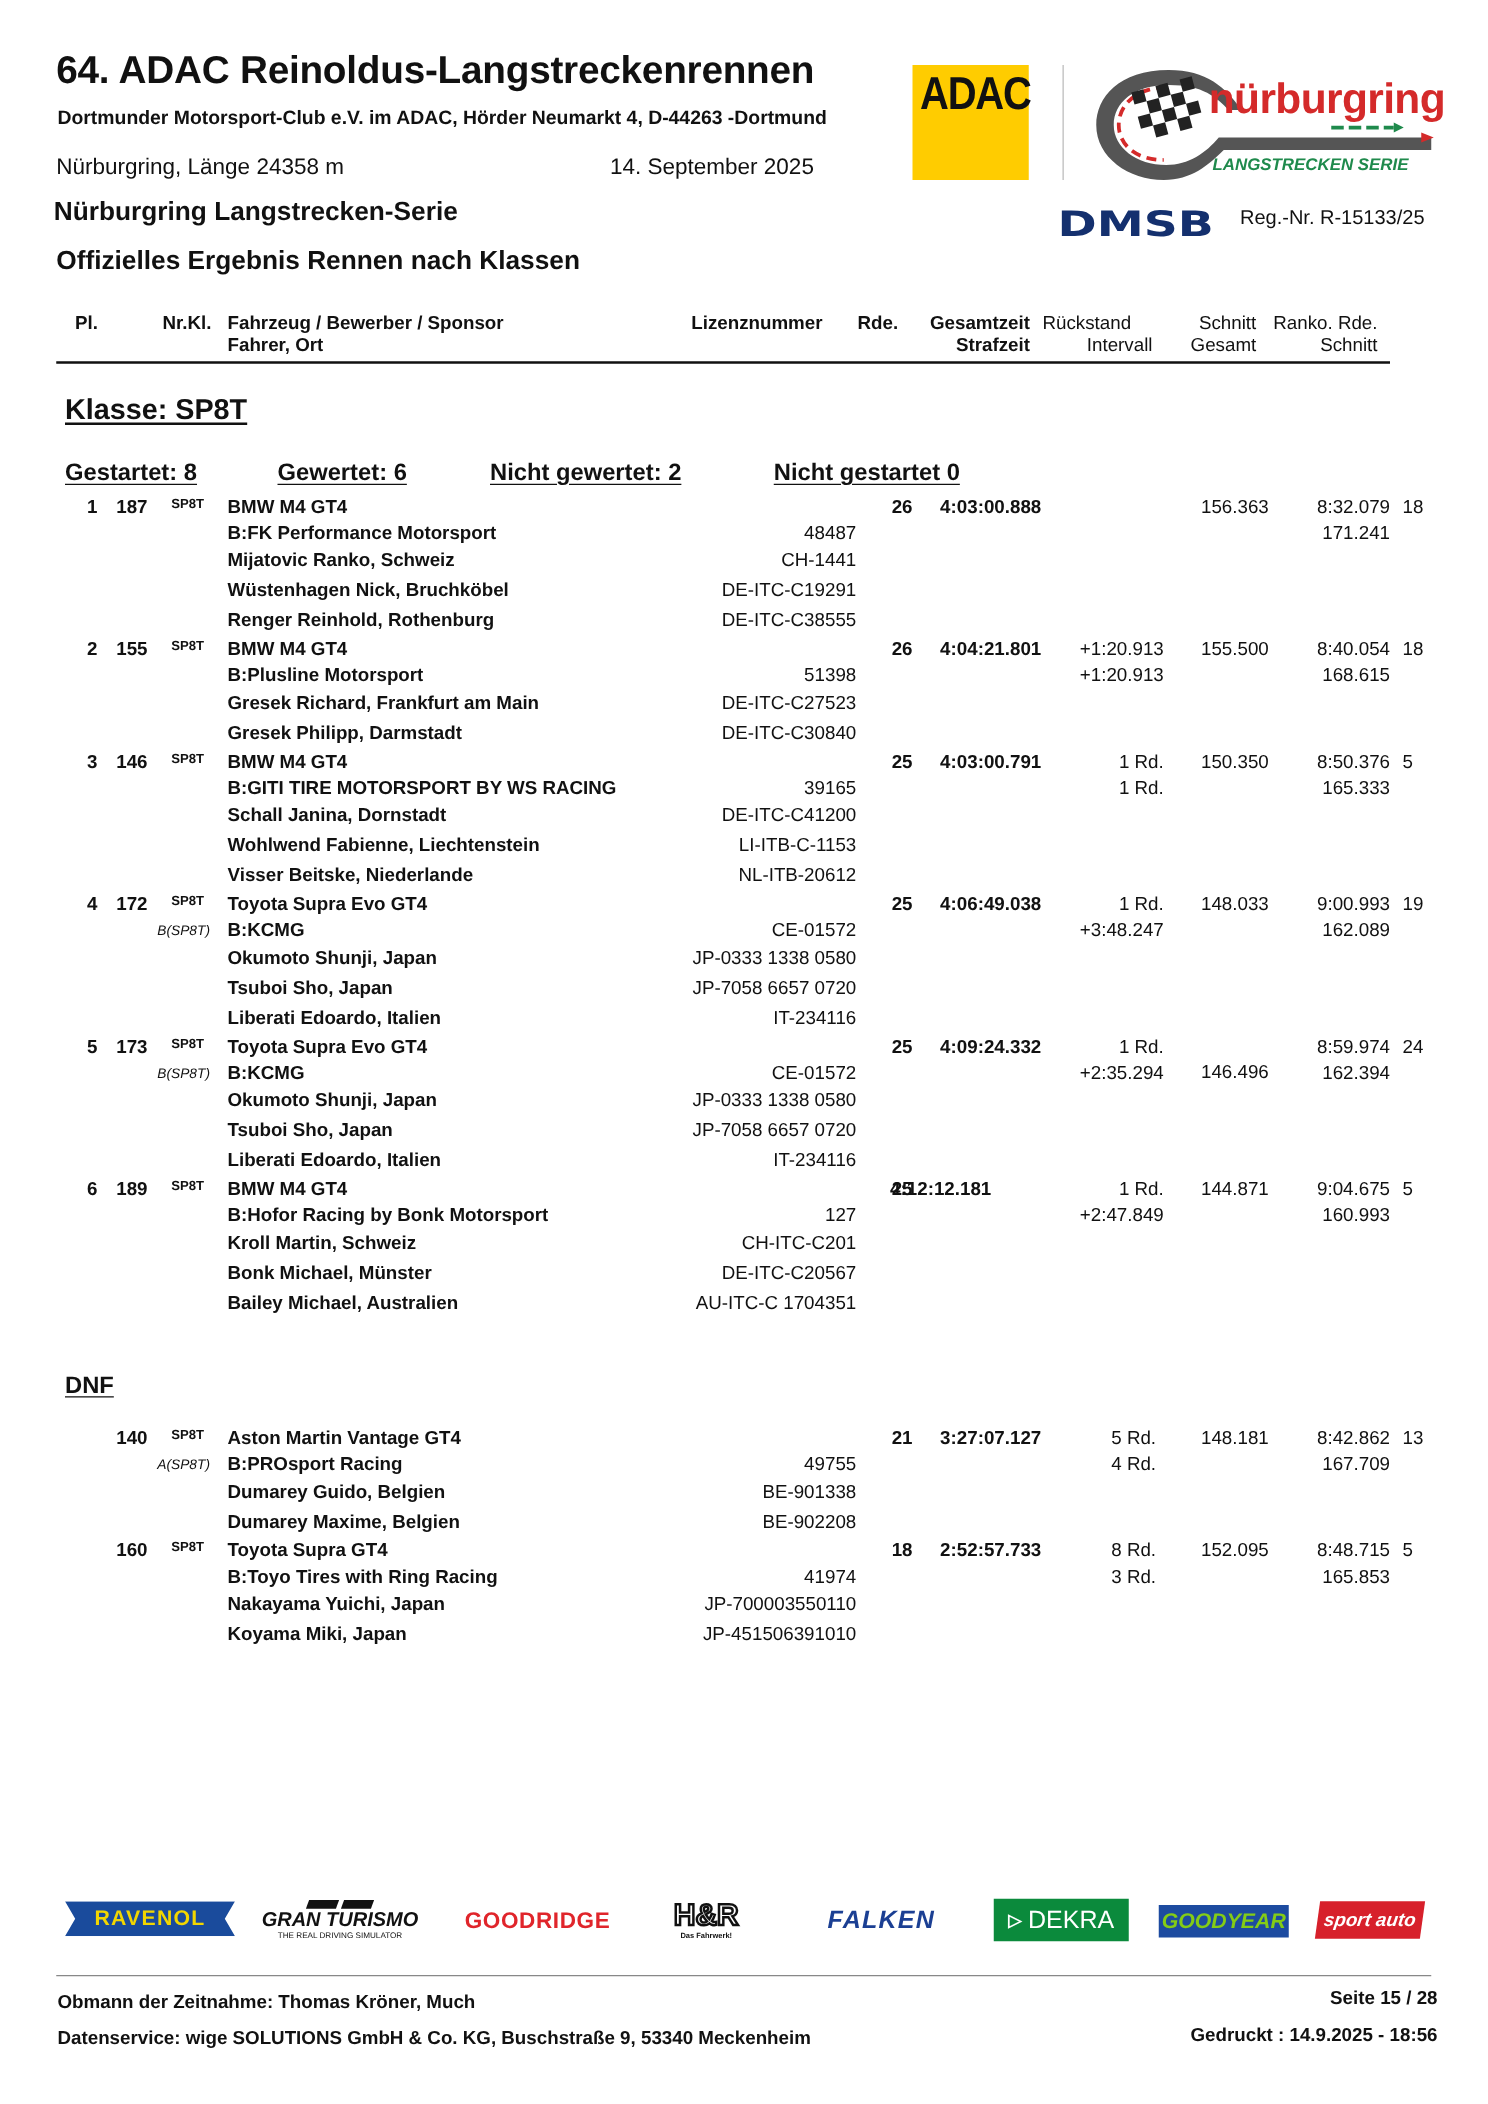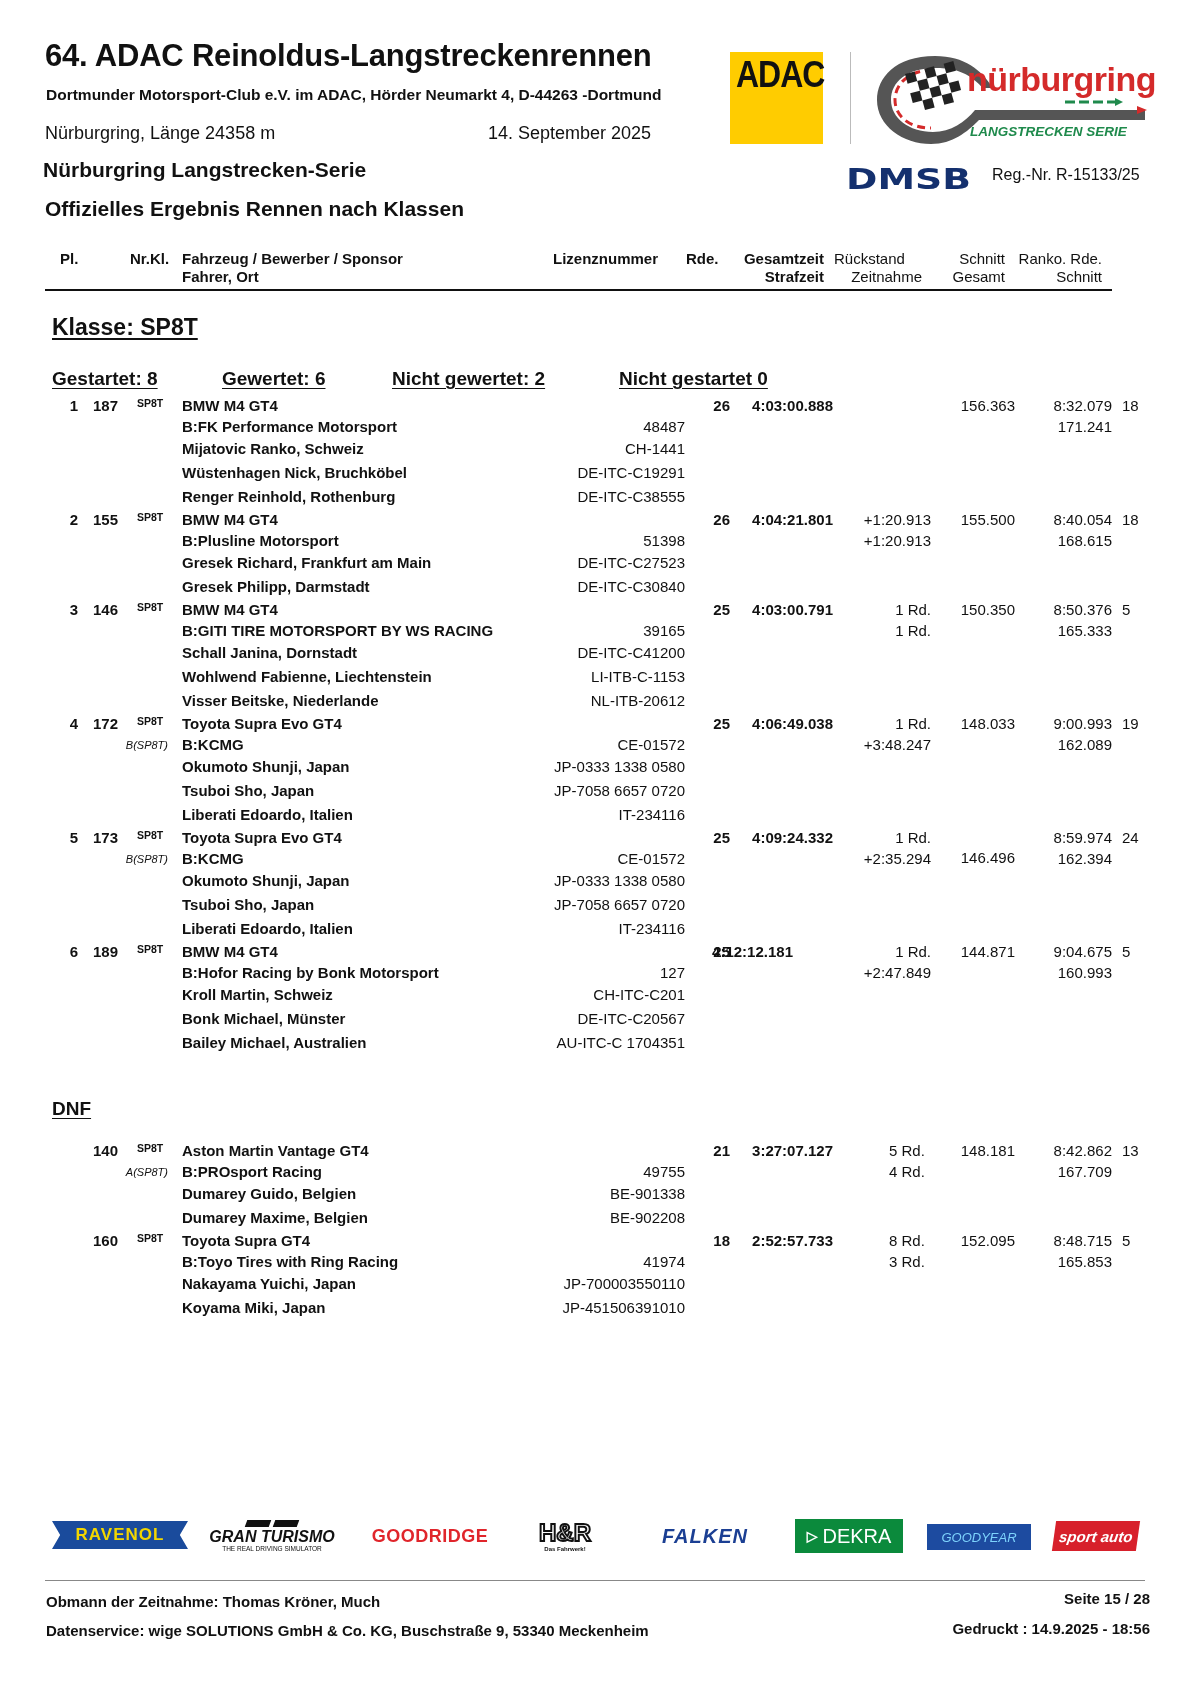--- a/index.html
+++ b/index.html
@@ -84,21 +84,21 @@
 <div class="abs hdr b" style="left:60px; top:250px;">Pl.</div>
 <div class="abs hdr b" style="left:97px; top:250px;margin-left:33px;">Nr.</div>
 <div class="abs hdr b" style="left:150px; top:250px;">Kl.</div>
 <div class="abs hdr b" style="left:182px; top:250px;">Fahrzeug / Bewerber / Sponsor</div>
 <div class="abs hdr b" style="left:182px; top:268px;">Fahrer, Ort</div>
 <div class="abs hdr b" style="left:553px; top:250px;">Lizenznummer</div>
 <div class="abs hdr b" style="left:686px; top:250px;">Rde.</div>
 <div class="abs hdr b right" style="left:700px; width:124px; top:250px;">Gesamtzeit</div>
 <div class="abs hdr b right" style="left:700px; width:124px; top:268px;">Strafzeit</div>
 <div class="abs hdr" style="left:834px; top:250px;">Rückstand</div>
-<div class="abs hdr right" style="left:800px; width:122px; top:268px;">Zeitnahme</div>
+<div class="abs hdr right" style="left:800px; width:122px; top:268px;">Intervall</div>
 <div class="abs hdr right" style="left:900px; width:105px; top:250px;">Schnitt</div>
 <div class="abs hdr right" style="left:900px; width:105px; top:268px;">Gesamt</div>
 <div class="abs hdr right" style="left:1000px; width:102px; top:250px;">Ranko. Rde.</div>
 <div class="abs hdr right" style="left:1000px; width:102px; top:268px;">Schnitt</div>
 <div class="abs hline"></div>
 
 <div class="abs klasse">Klasse: SP8T</div>
 <div class="abs stat" style="left:52px;">Gestartet: 8</div>
 <div class="abs stat" style="left:222px;">Gewertet: 6</div>
 <div class="abs stat" style="left:392px;">Nicht gewertet: 2</div>
@@ -309,21 +309,21 @@
     <span style="font-size:6px; color:#111;">Das Fahrwerk!</span>
   </div>
   <div class="sp" style="left:590px; top:10px; width:130px; height:26px;">
     <span style="color:#1b3f93; font-size:20px; font-style:italic; font-weight:900; letter-spacing:1px;">FALKEN</span>
   </div>
   <div class="sp" style="left:745px; top:6px; width:108px; height:34px; background:#0b8a3c;">
     <span style="color:#fff; font-size:14px; margin-right:5px;">▷</span>
     <span style="color:#fff; font-size:20px; font-weight:normal;">DEKRA</span>
   </div>
   <div class="sp" style="left:877px; top:11px; width:104px; height:26px; background:#1d4ba0;">
-    <span style="color:#7dd3fc; font-size:13px; font-style:italic; font-weight:400;">GOODYEAR</span>
+    <span style="color:#84cc16; font-size:17px; font-style:italic; font-weight:700;">GOODYEAR</span>
   </div>
   <div class="sp" style="left:1004px; top:8px; width:84px; height:30px; background:#d7202b; transform:skewX(-8deg);">
     <span style="color:#fff; font-size:15px; font-style:italic; font-weight:900;">sport auto</span>
   </div>
 </div>
 
 <div class="abs fline"></div>
 <div class="abs foot" style="left:46px; top:1593px;">Obmann der Zeitnahme: Thomas Kröner, Much</div>
 <div class="abs foot" style="left:46px; top:1622px;">Datenservice: wige SOLUTIONS GmbH &amp; Co. KG, Buschstraße 9, 53340 Meckenheim</div>
 <div class="abs foot right" style="left:900px; width:250px; top:1590px;">Seite 15 /  28</div>

